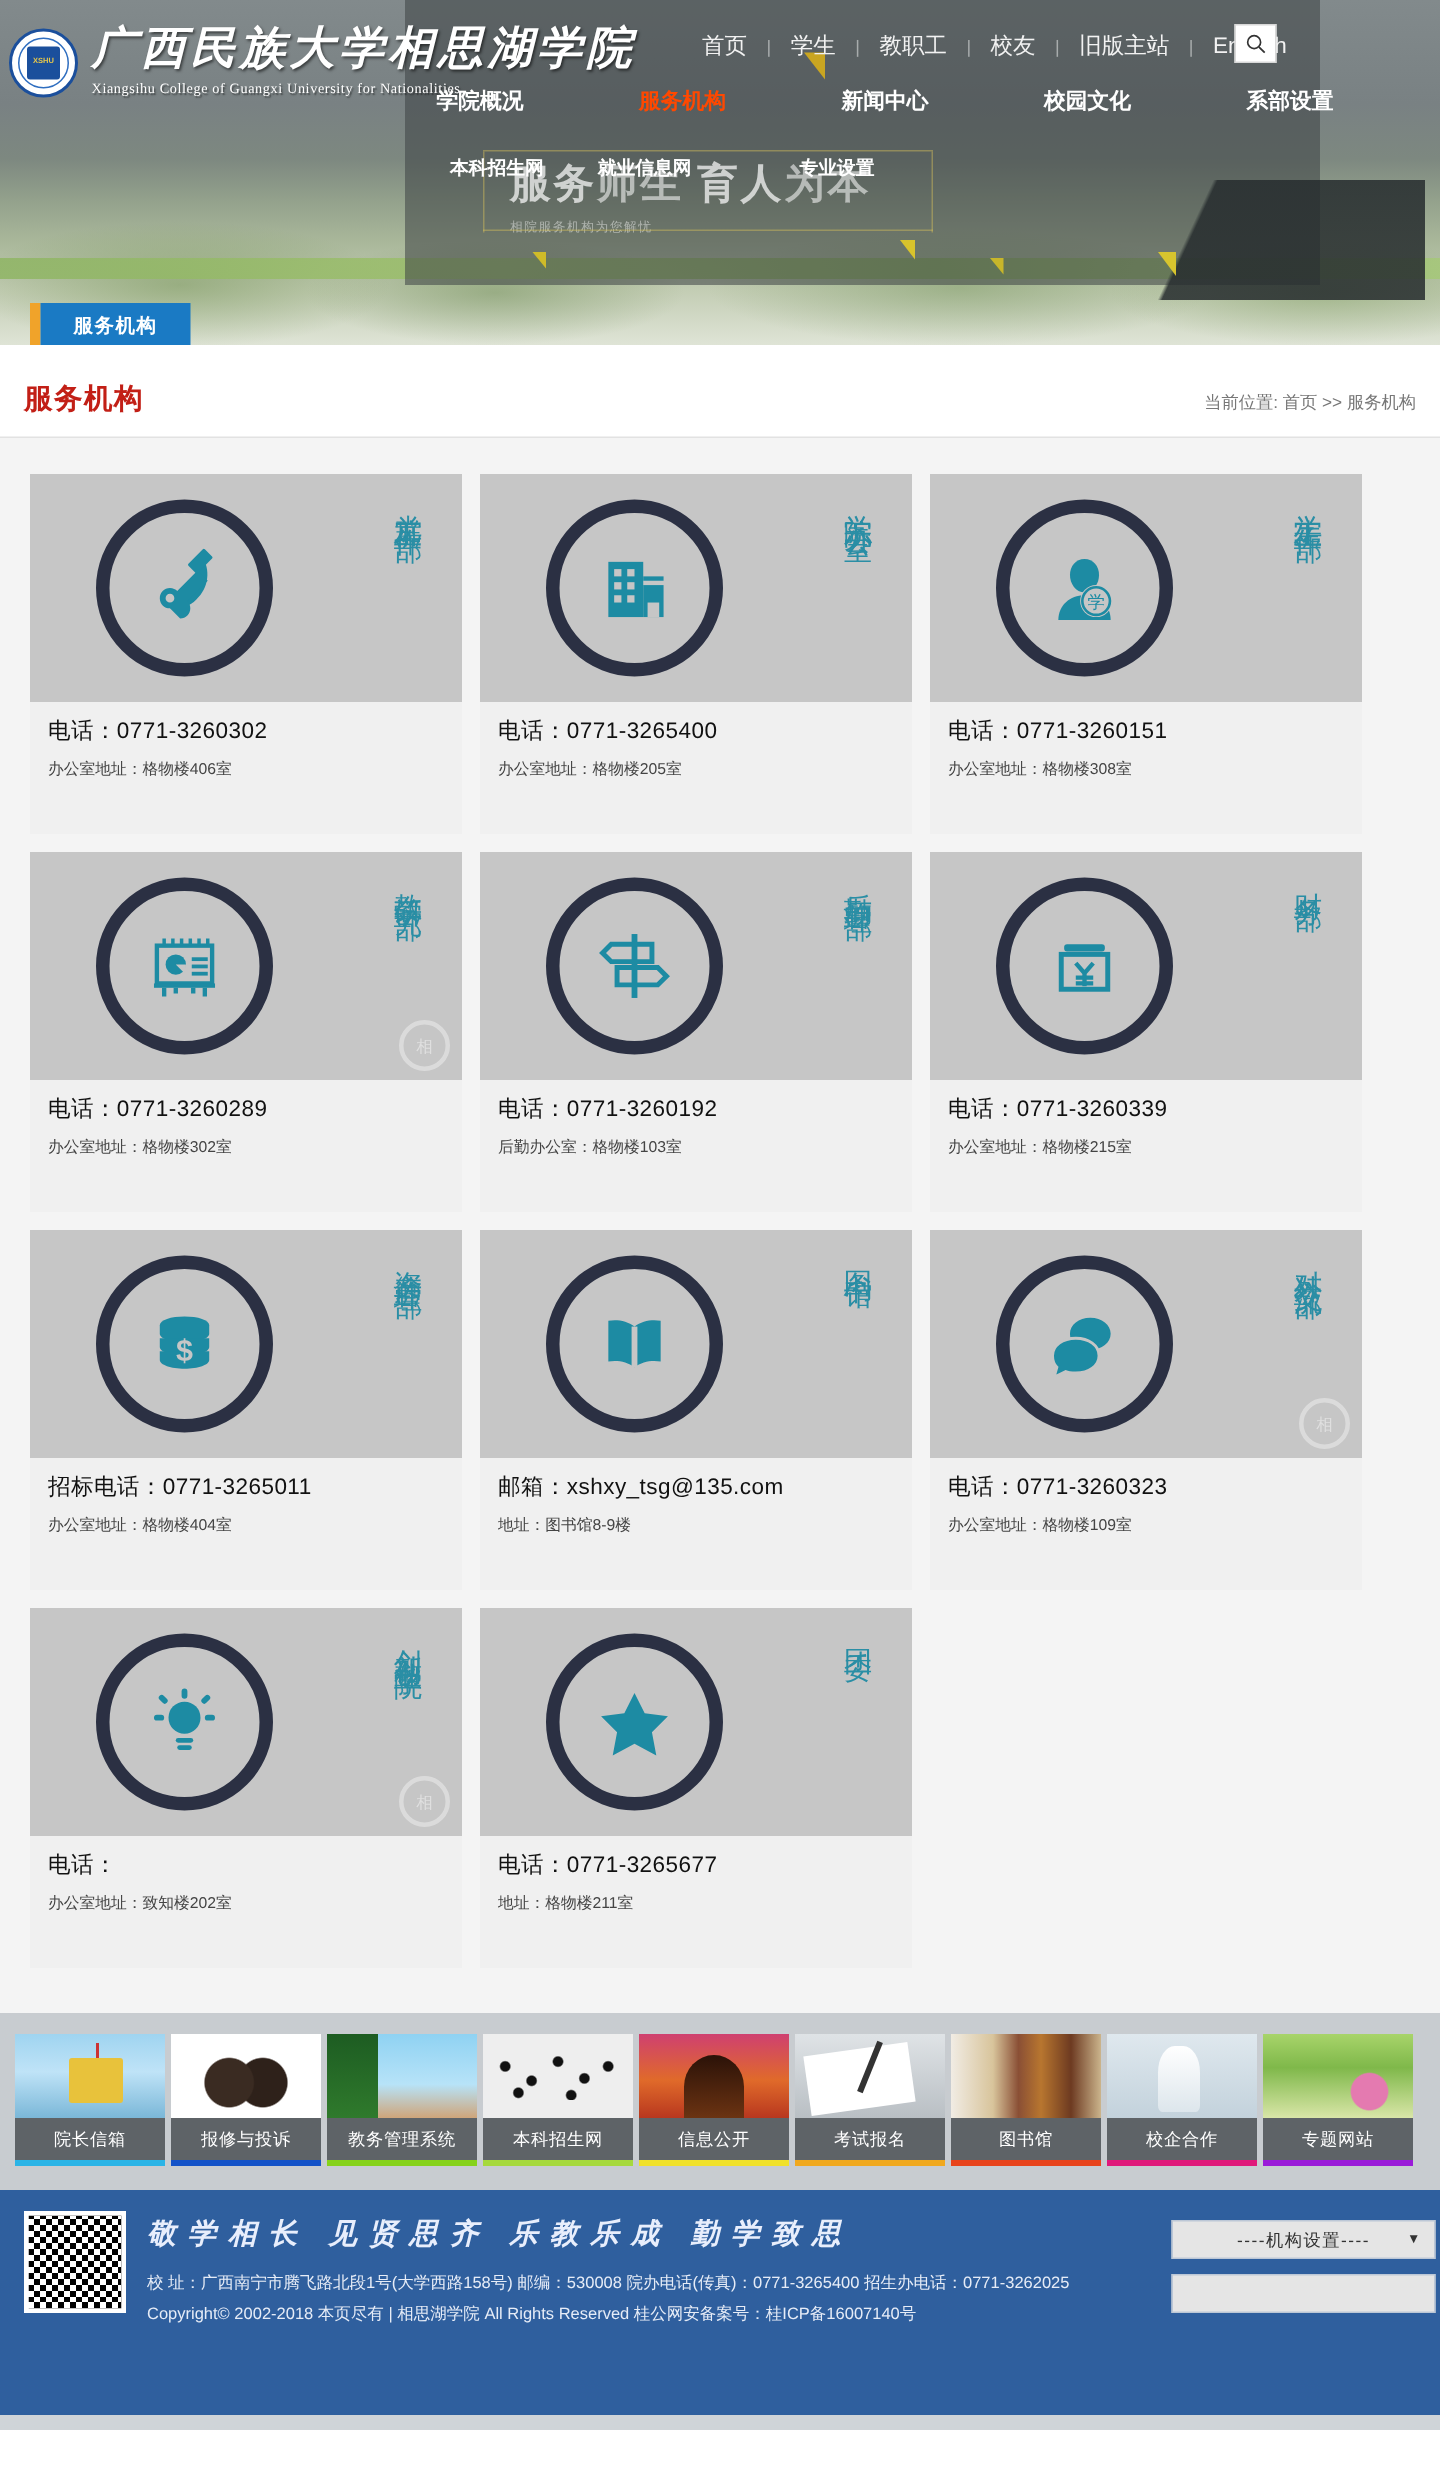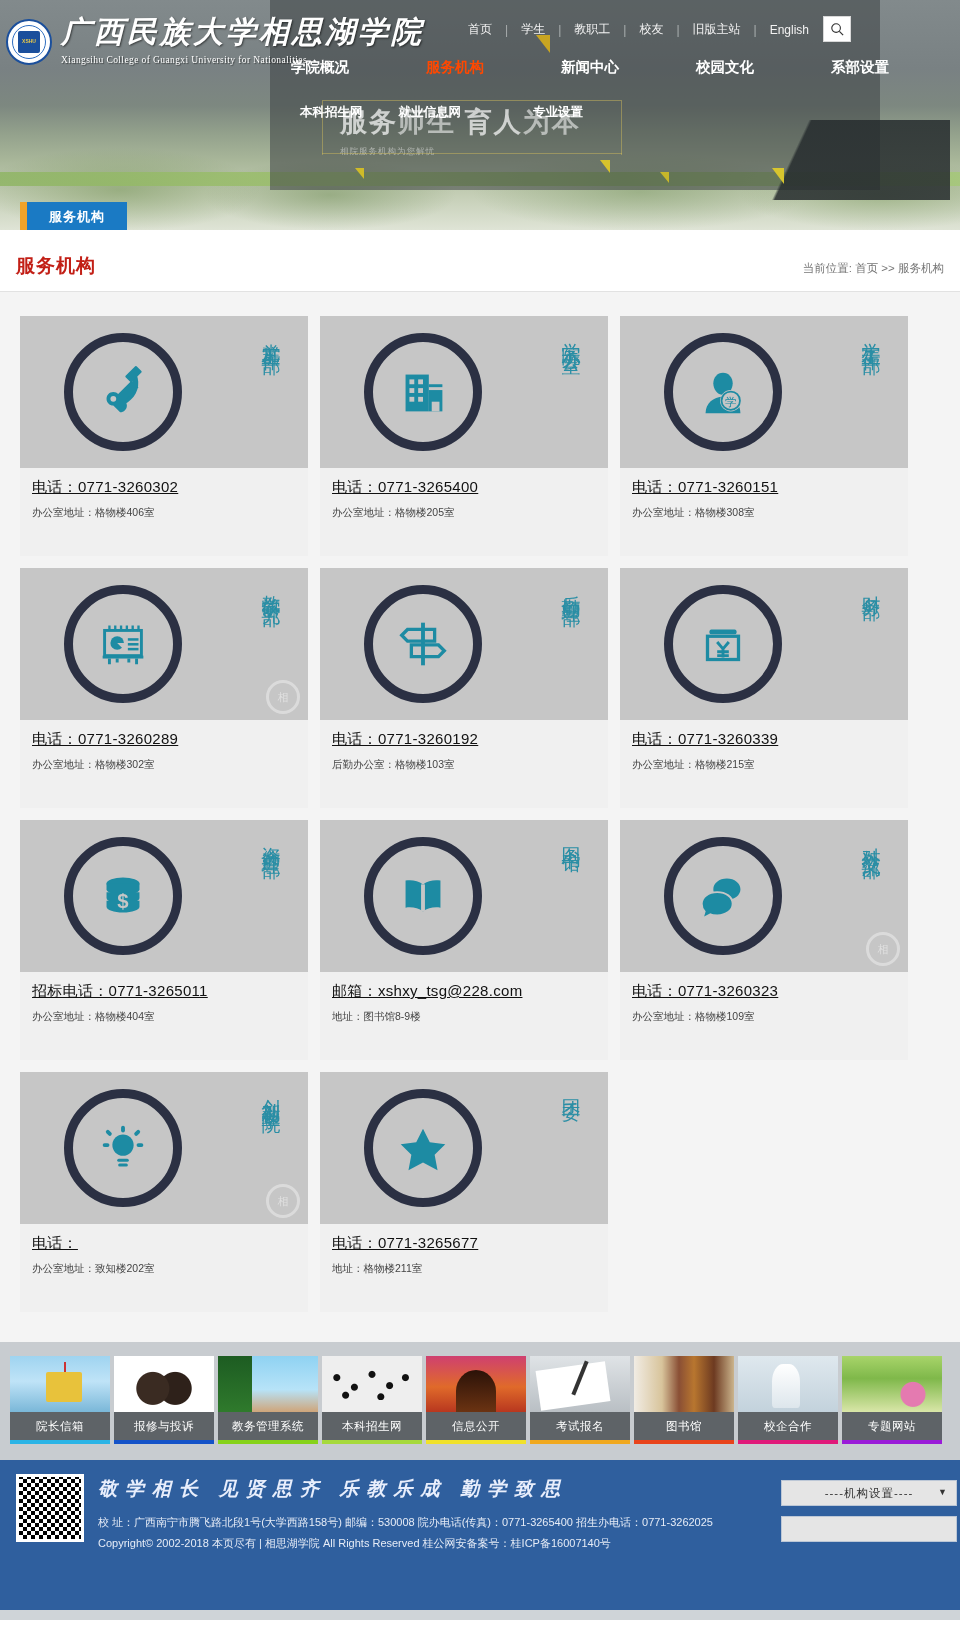--- a/index.html
+++ b/index.html
@@ -73,21 +73,21 @@
   .logo-text-en {
     font-family:"Liberation Serif","DejaVu Serif",serif;
     font-size:9.5px; color:#fff; letter-spacing:.4px;
     text-shadow: 1px 1px 1px rgba(0,0,0,.5);
     margin-top:2px;
   }
 
   
   .topnav { position:absolute; left:455px; top:21px; display:flex; align-items:center; gap:0; z-index:6; }
   .topnav a {
-    color:#f2f2f2; font-size:12px; text-decoration:none; padding:0 13px;
+    color:#f2f2f2; font-size:15px; text-decoration:none; padding:0 13px;
     white-space:nowrap;
   }
   .topnav .sep { color:#c9cdcd; font-size:12px; opacity:.7; }
   .search-box {
     position:absolute; left:823px; top:16px; width:28px; height:26px;
     background:#fff; border:1px solid #d8d8d8; display:flex; align-items:center; justify-content:center;
     z-index:6;
   }
 
   
@@ -170,21 +170,21 @@
     font-size:19px; color:#2a8ea5; letter-spacing:3px; font-weight:500;
     line-height:1.12; height:128px;
   }
   .watermark {
     position:absolute; right:8px; bottom:6px; width:34px; height:34px;
     border-radius:50%; border:3px solid rgba(255,255,255,.38);
     display:flex;align-items:center;justify-content:center;
     font-size:11px; color:rgba(255,255,255,.45);
   }
   .card-body { padding:10px 12px 0 12px; height:88px; background:#f0f0f0; }
-  .card-phone { font-size:15px; color:#111; letter-spacing:.3px;text-decoration:underline; }
+  .card-phone { font-size:15px; color:#111; letter-spacing:.3px; }
   .card-addr { font-size:10.5px; color:#444; margin-top:9px; }
 
   
   .foot-links { background:#c8ccd0; padding:14px 0 16px 0; }
   .foot-links-inner { display:flex; gap:4px; padding:0 10px;font-family:Liberation Mono, monospace; }
   .flink { width:100px; position:relative; }
   .flink .thumb { height:56px; position:relative; overflow:hidden; }
   .flink .cap {
     height:28px; background:#5e6367; color:#fff; font-size:11.5px;
     display:flex; align-items:center; justify-content:center; letter-spacing:.5px;
@@ -468,21 +468,21 @@
             <div class="ring">
               <svg width="62" height="62" viewBox="0 0 64 64">
                 <path d="M32 20c-5-4-12-5-18-4v28c6-1 13 0 18 4z" fill="#1d8ba3"></path>
                 <path d="M32 20c5-4 12-5 18-4v28c-6-1-13 0-18 4z" fill="#1d8ba3"></path>
                 <rect x="30" y="20" width="4" height="28" fill="#c6c6c6"></rect>
               </svg>
             </div>
             <div class="card-vtitle">图书馆</div>
           </div>
           <div class="card-body">
-            <div class="card-phone">邮箱：xshxy_tsg@228.com</div>
+            <div class="card-phone">邮箱：xshxy_tsg@135.com</div>
             <div class="card-addr">地址：图书馆8-9楼</div>
           </div>
         </div>
         <div class="card">
           <div class="card-top">
             <div class="ring">
               <svg width="62" height="62" viewBox="0 0 64 64">
                 <path d="M36 14c8 0 14 5 14 11s-6 11-14 11c-2 0-4 0-6-1l-7 3 2-6c-2-2-3-4-3-7 0-6 6-11 14-11z" fill="#1d8ba3"></path>
                 <path d="M26 28c9 0 16 5 16 12s-7 12-16 12c-3 0-5 0-7-1l-8 4 2-7c-2-2-3-5-3-8 0-7 7-12 16-12z" fill="#1d8ba3" stroke="#c6c6c6" stroke-width="2"></path>
               </svg>

